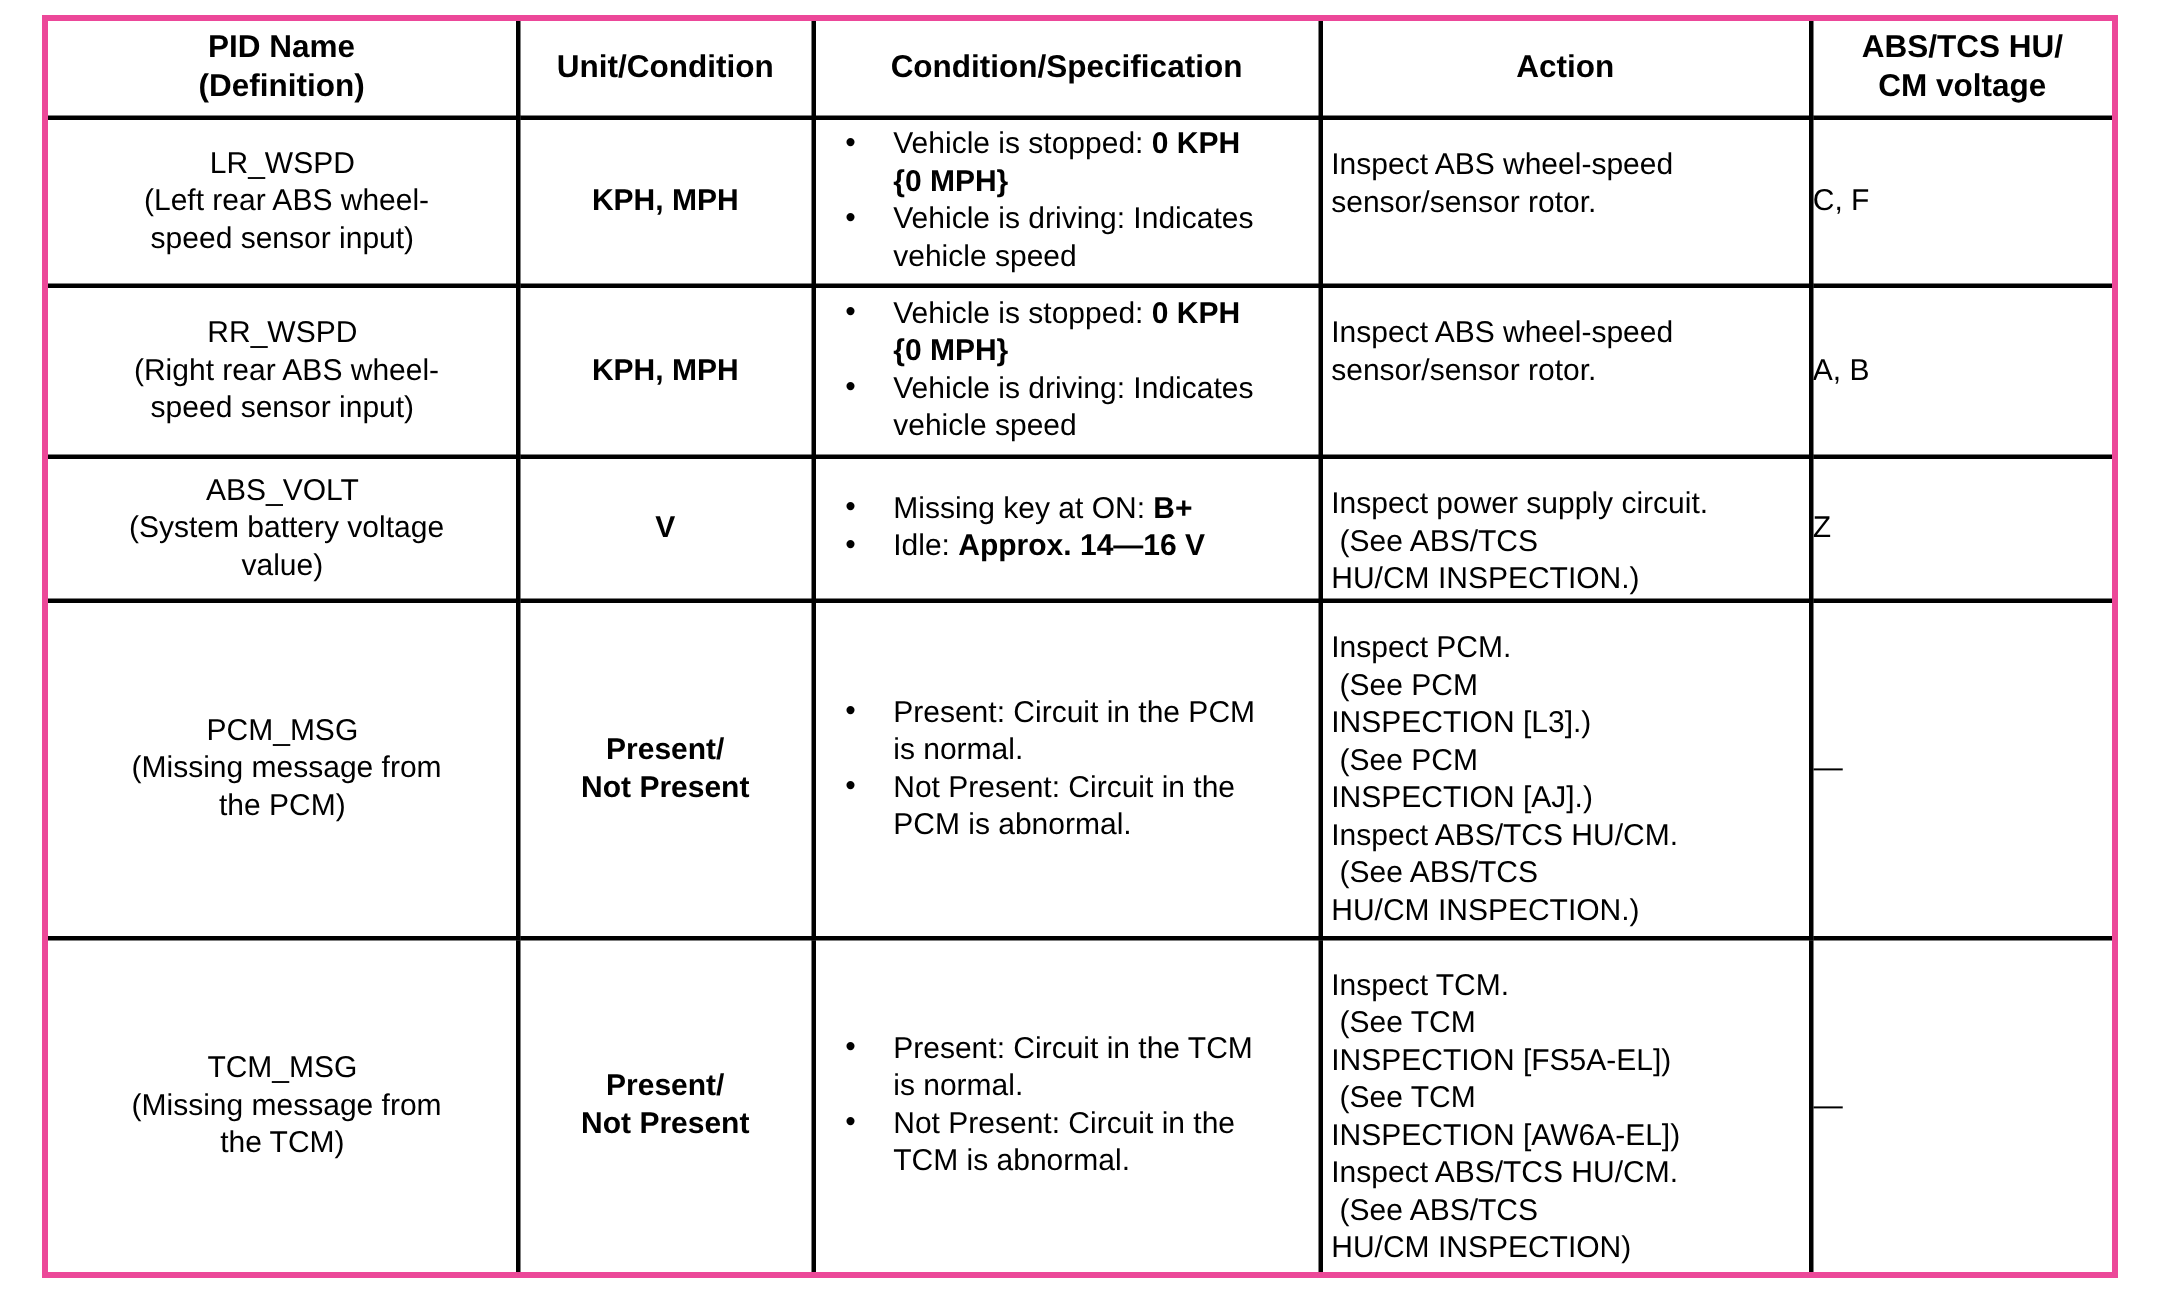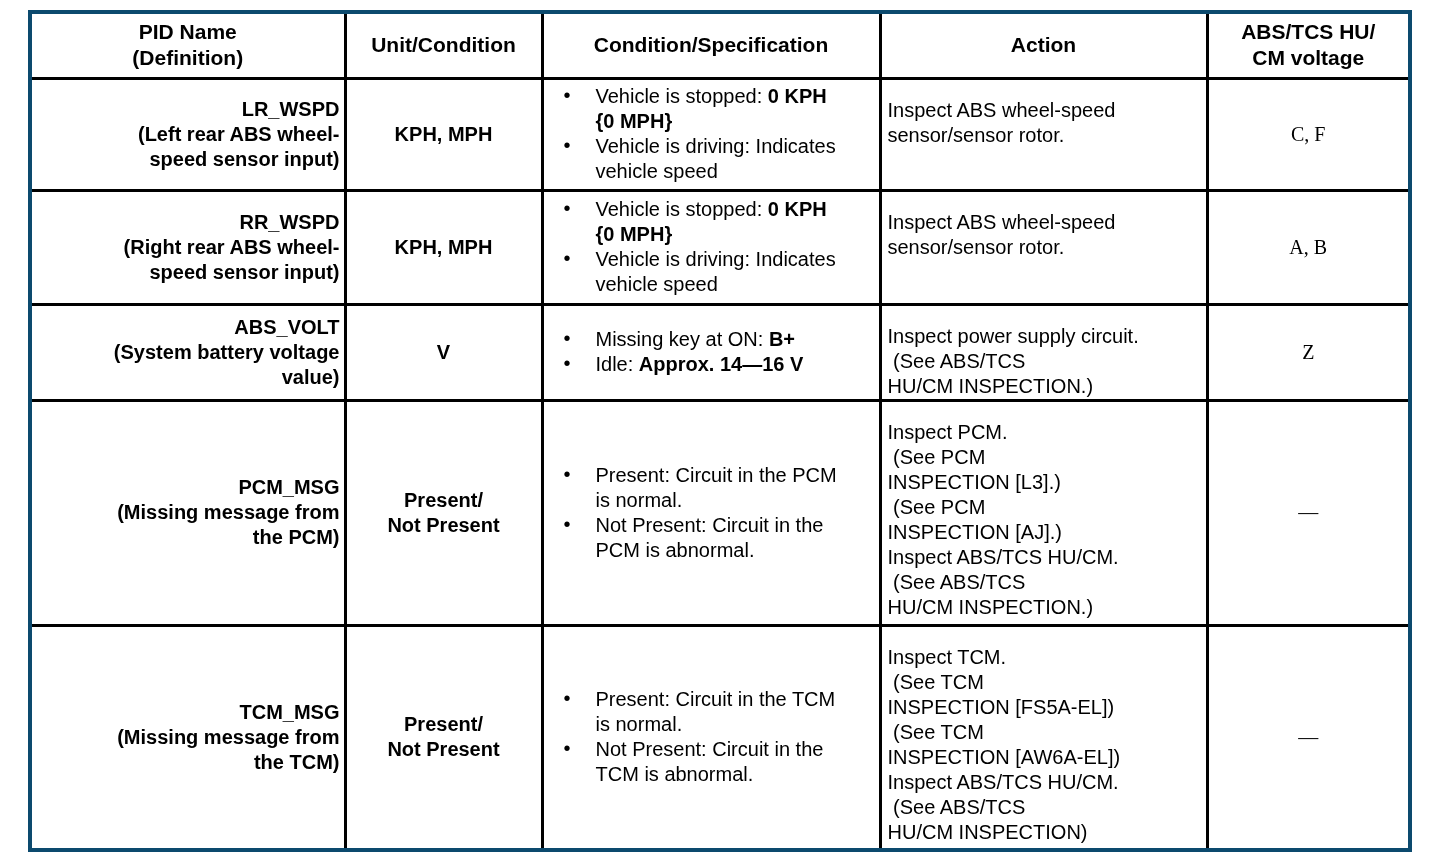--- a/index.html
+++ b/index.html
@@ -19,21 +19,21 @@
     background: #ffffff;
     overflow: hidden;
   }
   table.pid-table {
     position: absolute;
     left: 28px;
     top: 10px;
     width: 1380px;
     border-collapse: collapse;
     table-layout: fixed;
-    border: 4px solid #0c4a6e;
+    border: 4px solid #ec4899;
     font-size: 20px;
     line-height: 25px;
   }
   th, td {
     border: 3px solid #000;
     padding: 0;
     overflow: hidden;
     vertical-align: middle;
   }
   thead tr { height: 66px; }
@@ -44,21 +44,21 @@
   tbody tr.r5 { height: 225px; }
 
   th {
     font-weight: bold;
     font-size: 21px;
     text-align: center;
     line-height: 26px;
   }
   .pre { white-space: pre-wrap; }
 
-  td.c-pid { text-align: right; font-weight: bold; }
+  td.c-pid { text-align: center; }
   td.c-pid .cellbox { padding: 0 4px 0 5px; }
 
   td.c-unit { text-align: center; font-weight: bold; }
 
   td.c-spec { vertical-align: middle; }
   td.c-spec ul {
     list-style: none;
     margin: 0;
     padding: 0 2px 0 0;
   }
@@ -69,21 +69,21 @@
   td.c-spec .bullet {
     position: absolute;
     left: 20px;
     top: -1px;
     font-size: 20px;
   }
 
   td.c-action { vertical-align: top; }
   td.c-action .cellbox { padding: 18px 2px 0 6px; }
 
-  td.c-terminal { text-align: center; font-family: Liberation Serif, serif; }
+  td.c-terminal { text-align: left; }
 
   .bold { font-weight: bold; }
 </style>
 </head>
 <body>
 
 <div class="page">
   <table class="pid-table">
     <colgroup>
       <col style="width:315px">

